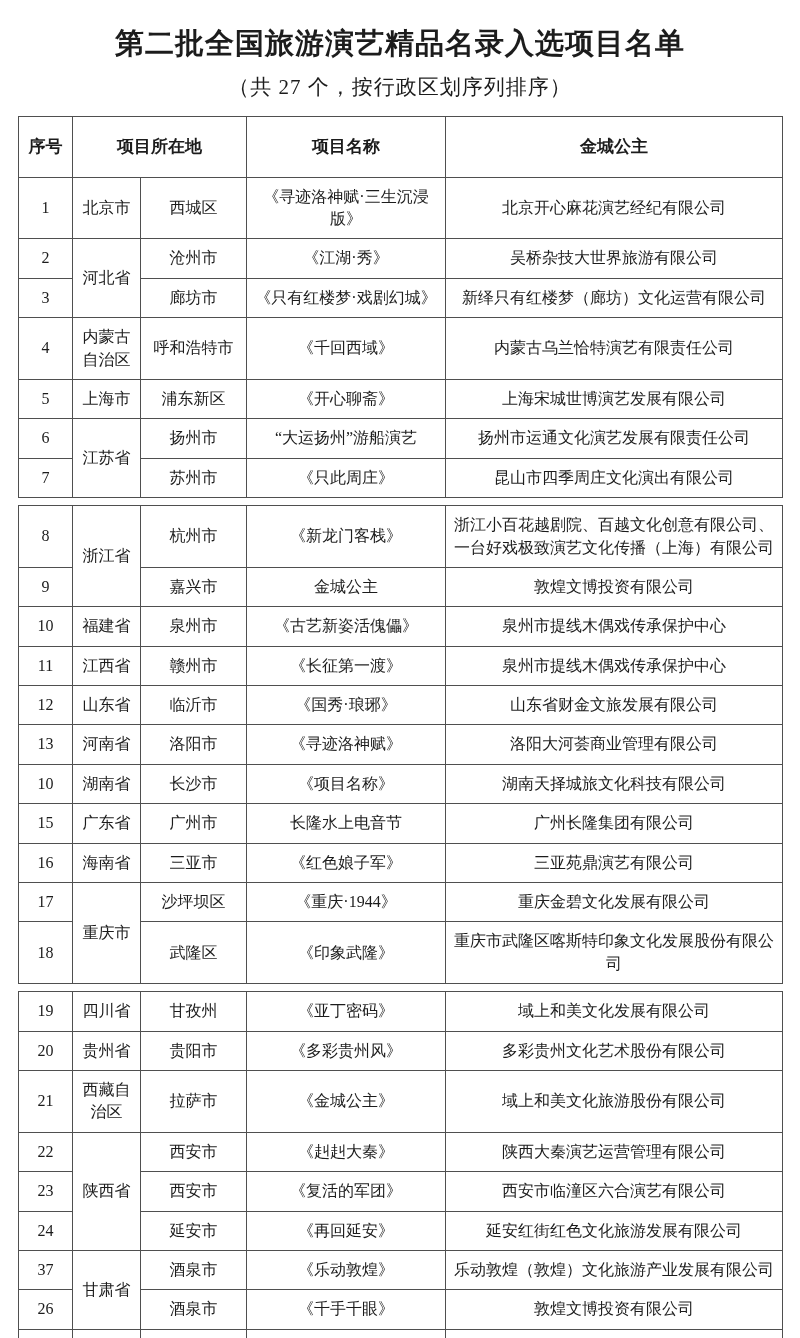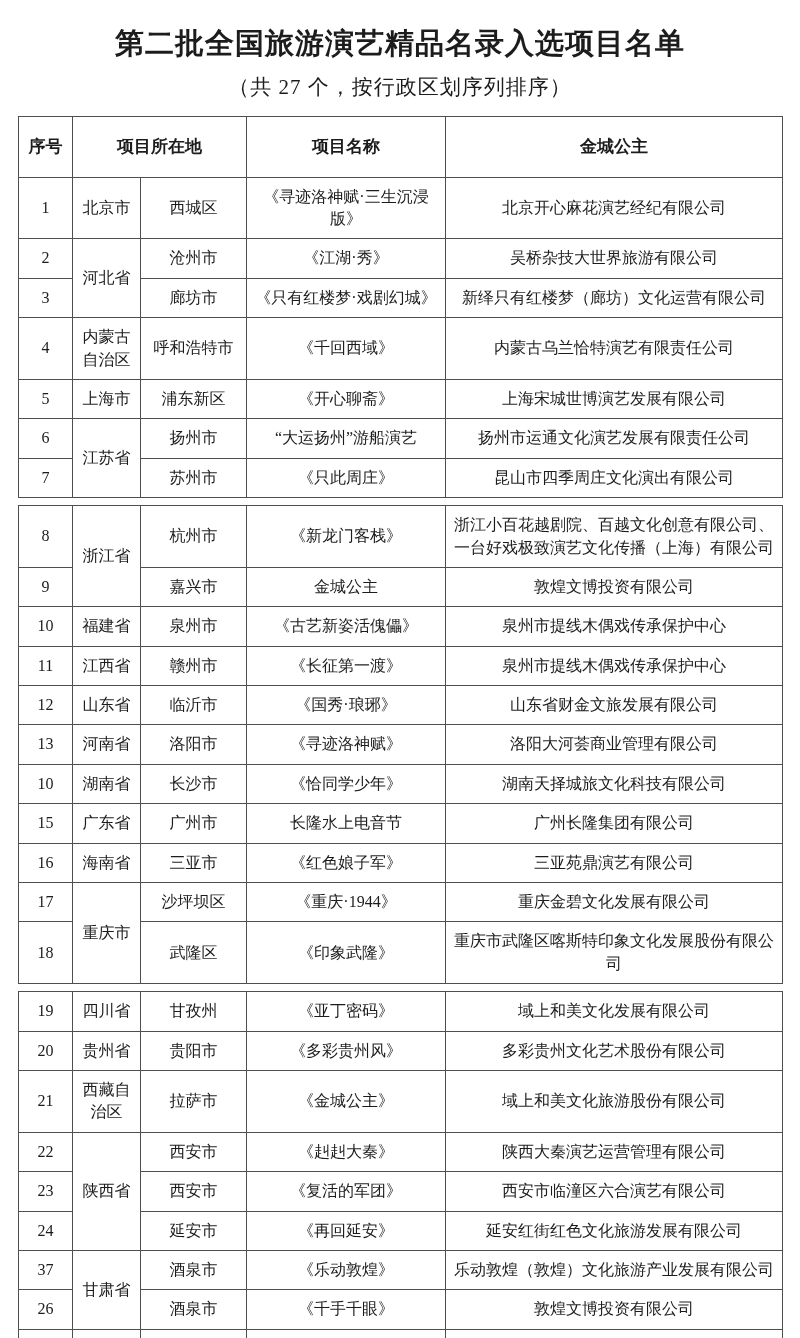--- a/index.html
+++ b/index.html
@@ -180,21 +180,21 @@
           <td>13</td>
           <td>河南省</td>
           <td>洛阳市</td>
           <td>《寻迹洛神赋》</td>
           <td>洛阳大河荟商业管理有限公司</td>
         </tr>
         <tr>
           <td>10</td>
           <td>湖南省</td>
           <td>长沙市</td>
-          <td>《恰同学少年》</td>
+          <td>《项目名称》</td>
           <td>湖南天择城旅文化科技有限公司</td>
         </tr>
         <tr>
           <td>15</td>
           <td>广东省</td>
           <td>广州市</td>
           <td>长隆水上电音节</td>
           <td>广州长隆集团有限公司</td>
         </tr>
         <tr>

